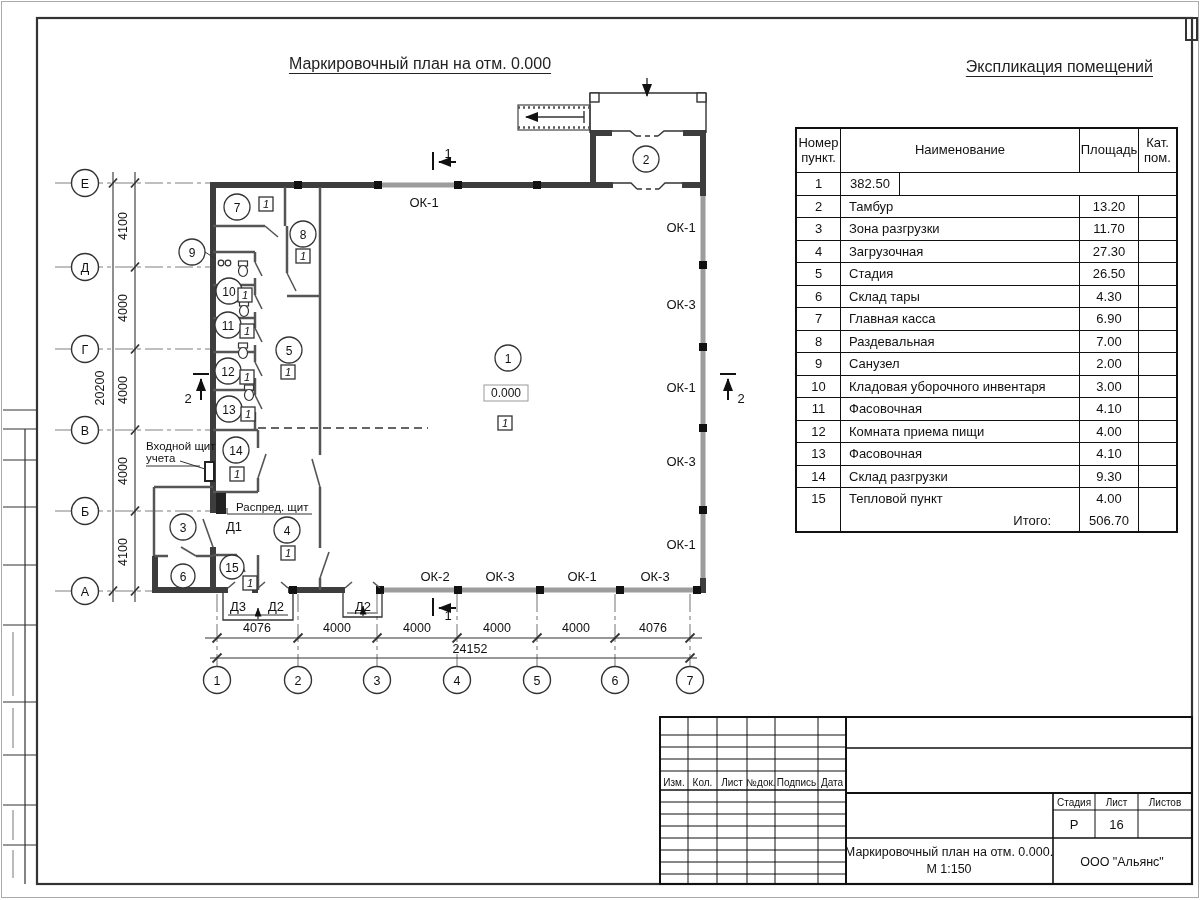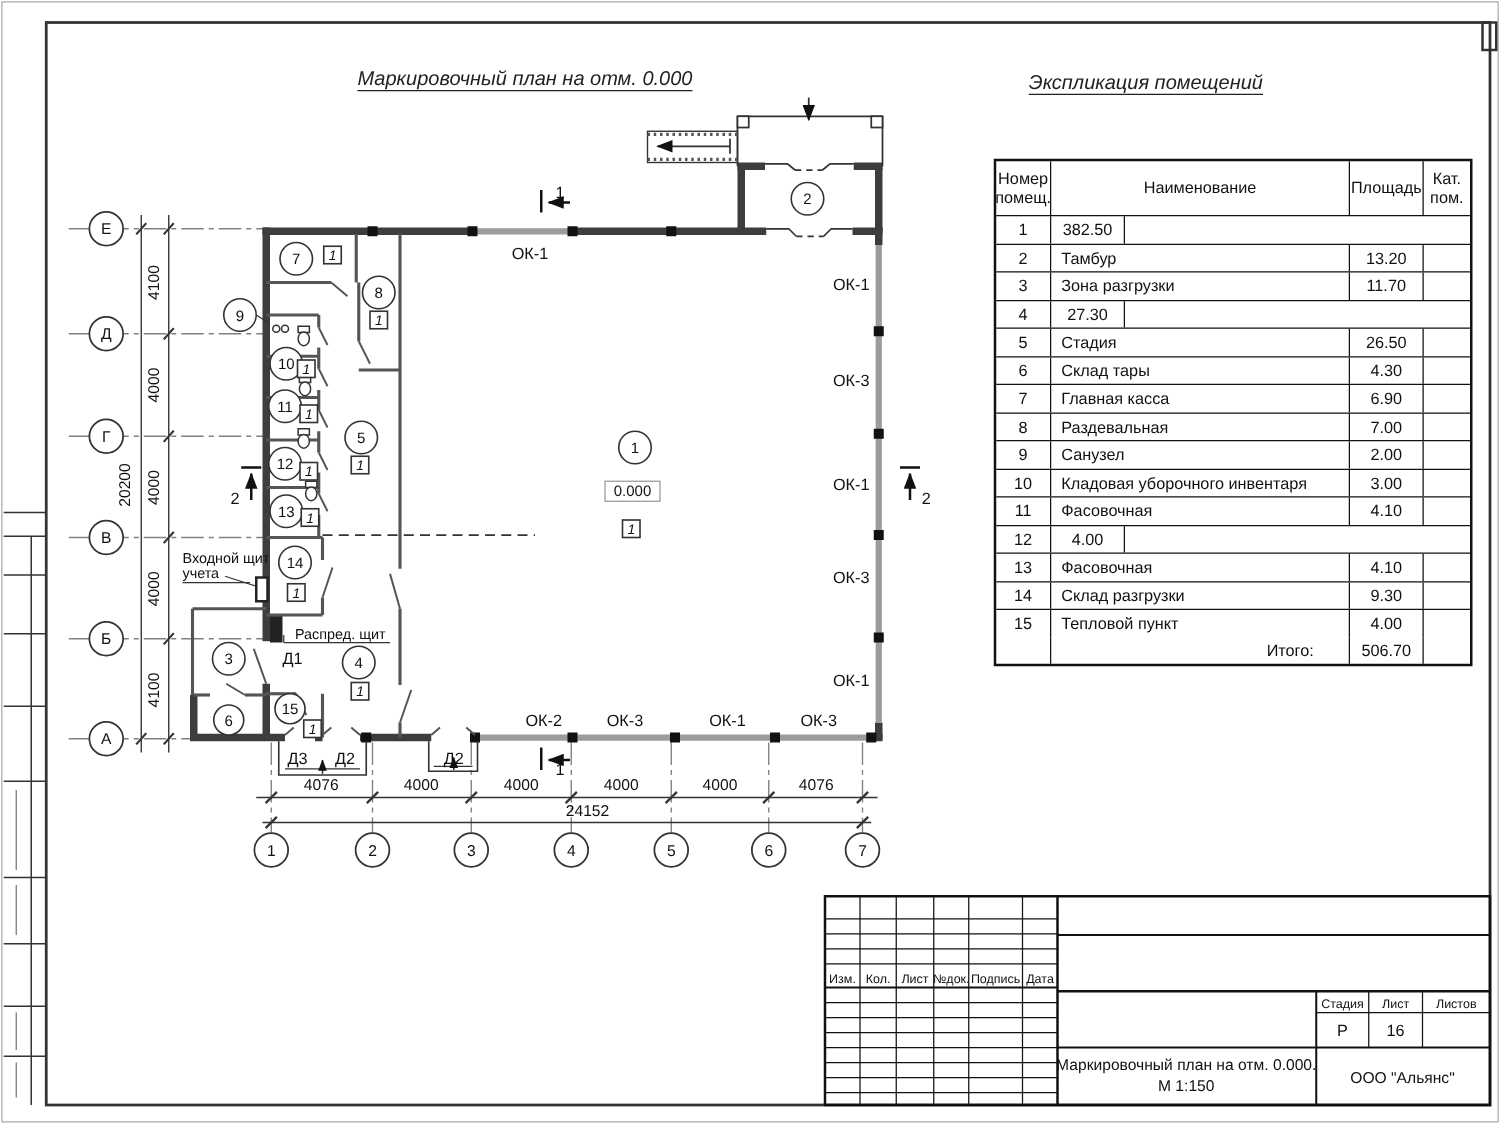--- a/index.html
+++ b/index.html
@@ -1,19 +1,19 @@
 <!DOCTYPE html>
 <html><head>
 <meta charset="utf-8">
 <style>
   html,body{margin:0;padding:0;background:#e8e8e8}
   .sheet{position:relative;width:1200px;height:900px;background:#fff;
          font-family:"Liberation Sans",sans-serif;color:#111;overflow:hidden}
   .sheet svg{position:absolute;left:0;top:0}
-  .title{position:absolute;font-style:italic;font-size:16px;white-space:nowrap;
+  .title{position:absolute;font-size:16px;white-space:nowrap;
          text-decoration:underline;text-underline-offset:4px;color:#222}
   
   .rtable{position:absolute;left:795px;top:127px;width:383px;border:2px solid #111;
           box-sizing:border-box;background:#fff;font-size:13px}
   .thead{display:flex;height:43px;border-bottom:1px solid #111}
   .trow{display:flex;height:21.5px;border-bottom:1px solid #111}
   .trow:last-child{border-bottom:none}
   .tcell{border-right:1px solid #111;display:flex;align-items:center;justify-content:center;
          box-sizing:border-box;overflow:hidden;white-space:nowrap}
   .c0{width:44px}.c1{width:239px;justify-content:flex-start;padding-left:8px}
@@ -451,27 +451,27 @@
     </g>
     <text x="1074" y="829" font-size="13">Р</text>
     <text x="1116.5" y="829" font-size="13">16</text>
     <text x="949" y="856" font-size="12.5">Маркировочный план на отм. 0.000.</text>
     <text x="949" y="873" font-size="12.5">М 1:150</text>
     <text x="1122" y="866" font-size="12.5">ООО "Альянс"</text>
   </g>
 </svg>
 
 <div class="title" style="left:250px;top:55px;width:340px;text-align:center">Маркировочный план на отм. 0.000</div>
-<div class="title" style="left:823px;top:58px;width:330px;text-align:left">Экспликация помещений</div>
+<div class="title" style="left:823px;top:58px;width:330px;text-align:right">Экспликация помещений</div>
 
 <div class="rtable">
   <div class="thead">
     <div class="tcell c0 th">
       <span>Номер</span>
-      <span>помещ.</span>
+      <span>пункт.</span>
     </div>
     <div class="tcell c1 th">Наименование</div>
     <div class="tcell c2 th">Площадь</div>
     <div class="tcell c3 th">
       <span>Кат.</span>
       <span>пом.</span>
     </div>
   </div>
   <div>
         <div class="trow">
@@ -486,20 +486,21 @@
           <div class="tcell c3"></div>
         </div>
         <div class="trow">
           <div class="tcell c0">3</div>
           <div class="tcell c1">Зона разгрузки</div>
           <div class="tcell c2">11.70</div>
           <div class="tcell c3"></div>
         </div>
         <div class="trow">
           <div class="tcell c0">4</div>
+          <div class="tcell c1">Загрузочная</div>
           <div class="tcell c2">27.30</div>
           <div class="tcell c3"></div>
         </div>
         <div class="trow">
           <div class="tcell c0">5</div>
           <div class="tcell c1">Стадия</div>
           <div class="tcell c2">26.50</div>
           <div class="tcell c3"></div>
         </div>
         <div class="trow">
@@ -533,20 +534,21 @@
           <div class="tcell c3"></div>
         </div>
         <div class="trow">
           <div class="tcell c0">11</div>
           <div class="tcell c1">Фасовочная</div>
           <div class="tcell c2">4.10</div>
           <div class="tcell c3"></div>
         </div>
         <div class="trow">
           <div class="tcell c0">12</div>
+          <div class="tcell c1">Комната приема пищи</div>
           <div class="tcell c2">4.00</div>
           <div class="tcell c3"></div>
         </div>
         <div class="trow">
           <div class="tcell c0">13</div>
           <div class="tcell c1">Фасовочная</div>
           <div class="tcell c2">4.10</div>
           <div class="tcell c3"></div>
         </div>
         <div class="trow">

